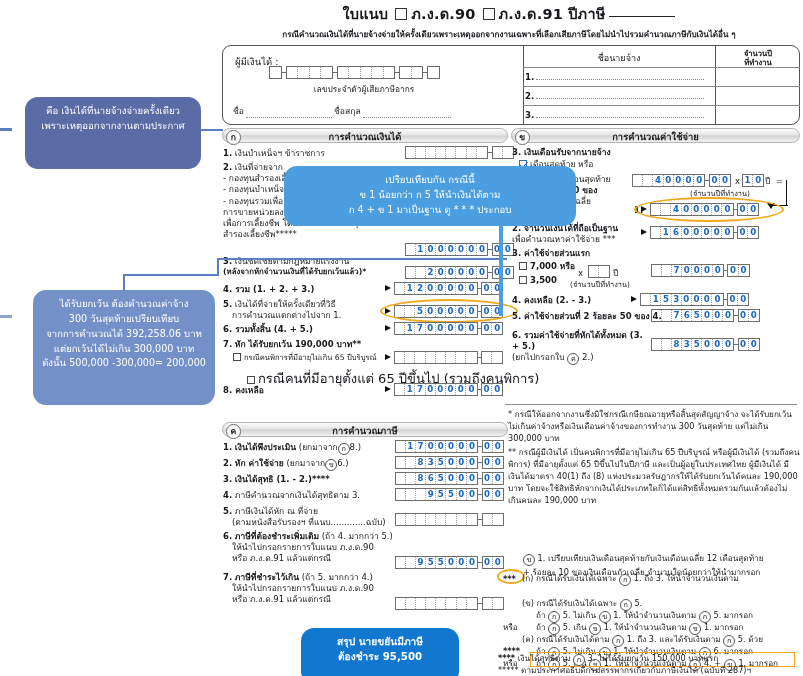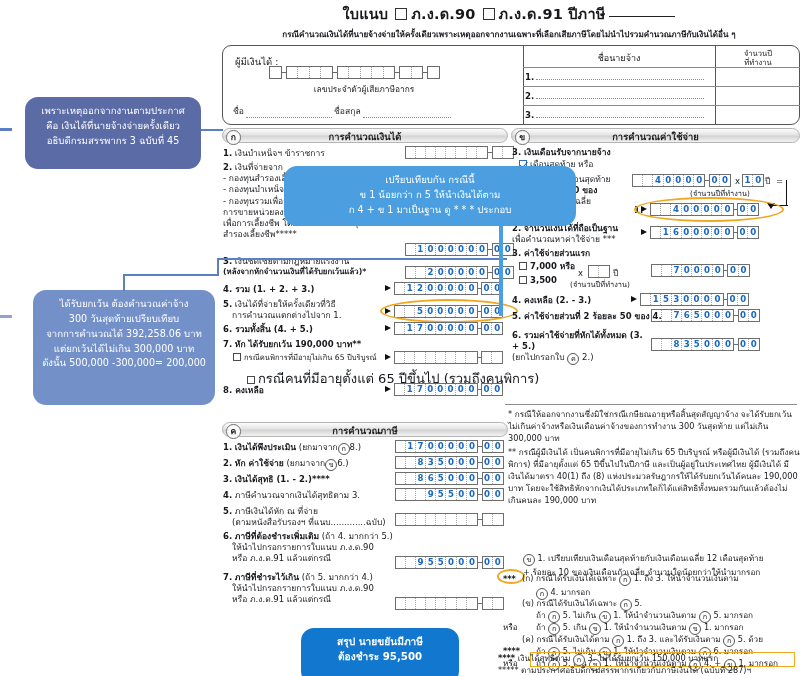--- a/index.html
+++ b/index.html
@@ -29,21 +29,21 @@
   .idgrp .c{width:10.5px;border-right:1px dotted #9a9a9a;}
   .idgrp .c:last-child{border-right:none;}
   .iddash{width:4px;height:1px;background:#6a6a6a;}
   #tax-id-caption{left:46px;top:36px;width:190px;text-align:center;font-size:8.4px;}
   #name-row{left:10px;top:58px;font-size:8.6px;display:flex;align-items:flex-end;gap:2px;}
   .dotline{border-bottom:1px dotted #8d8d8d;display:inline-block;height:10px;}
 
   #hdr-div{left:300px;top:0;width:1.1px;height:100%;background:#555;}
   #hdr-div2{left:492px;top:0;width:1.1px;height:100%;background:#555;}
   #emp-title{left:300px;top:5px;width:192px;text-align:center;font-size:9px;}
-  #yrs-title{left:493px;top:4px;width:84px;text-align:center;font-size:7.6px;line-height:1.15;}
+  #yrs-title{left:493px;top:4px;width:84px;text-align:center;font-size:7.6px;line-height:1.15;font-weight:bold;}
   .emp-row{position:absolute;left:302px;width:188px;font-size:8.6px;}
   .emp-row .num{display:inline-block;font-weight:bold;}
   .emp-row .ln{display:inline-block;border-bottom:1px dotted #8b8b8b;width:168px;height:9px;margin-left:2px;}
   .hline{position:absolute;height:1px;background:#8a8a8a;}
 
   
   .secbar{height:15px;border-radius:8px;box-sizing:border-box;
     background:linear-gradient(to bottom,#fcfcfc 0%,#e3e3e3 48%,#d2d2d2 52%,#f2f2f2 100%);
     border:1px solid #b4b4b4;}
   .secbar .lbl{position:absolute;left:0;top:0;width:100%;text-align:center;font-size:9.4px;font-weight:bold;line-height:15px;color:#1b1b1b;}
@@ -572,22 +572,20 @@
   <div>+ ร้อยละ 10 ของเงินเดือนถัวเฉลี่ย จำนวนใดน้อยกว่าให้นำมากรอก</div>
 </div>
 
 <div class="abs fn b" style="left:503px;top:573px">***</div>
 <div class="ring" style="left:497px;top:569px;width:28px;height:15px"></div>
 
 <div class="abs fn" style="left:522px;top:572px;width:276px">
   <span>(ก) กรณีได้รับเงินได้เฉพาะ</span>
   <span class="circ">ก</span>
   <span>1. ถึง 3. ให้นำจำนวนเงินตาม</span>
-  <div style="margin-left:14px"><span class="circ">ก</span>
-    <span>4. มากรอก</span></div>
 </div>
 
 <div class="abs fn" style="left:522px;top:597px;width:276px">
   <span>(ข) กรณีได้รับเงินได้เฉพาะ</span>
   <span class="circ">ก</span>
   <span>5.</span>
 </div>
 <div class="abs fn" style="left:536px;top:609px;width:262px">
   <span>ถ้า</span>
   <span class="circ">ก</span>
@@ -965,23 +963,22 @@
       <span class="d"></span>
     </div>
   <div class="dash"></div>
   <div class="grp">
       <span class="d"></span>
       <span class="d"></span>
     </div>
 </div>
 
 <div class="callout" id="callout-1" style="left:25px;top:97px;width:176px;height:72px">
+  <div>คือ เงินได้ที่นายจ้างจ่ายครั้งเดียว</div>
   <div>เพราะเหตุออกจากงานตามประกาศ</div>
-  <div>คือ เงินได้ที่นายจ้างจ่ายครั้งเดียว</div>
-  <div>อธิบดีกรมสรรพากร 3 ฉบับที่ 45</div>
 </div>
 <div class="conn" style="left:201px;top:129px;width:22px;height:2px"></div>
 <div class="conn" style="left:0px;top:128px;width:12px;height:3px"></div>
 
 <div class="callout" id="callout-2" style="left:33px;top:290px;width:182px;height:115px">
   <div>ได้รับยกเว้น ต้องคำนวณค่าจ้าง</div>
   <div>300 วันสุดท้ายเปรียบเทียบ</div>
   <div>จากการคำนวณได้ 392,258.06 บาท</div>
   <div>แต่ยกเว้นได้ไม่เกิน 300,000 บาท</div>
   <div>ดังนั้น 500,000 -300,000= 200,000</div>

